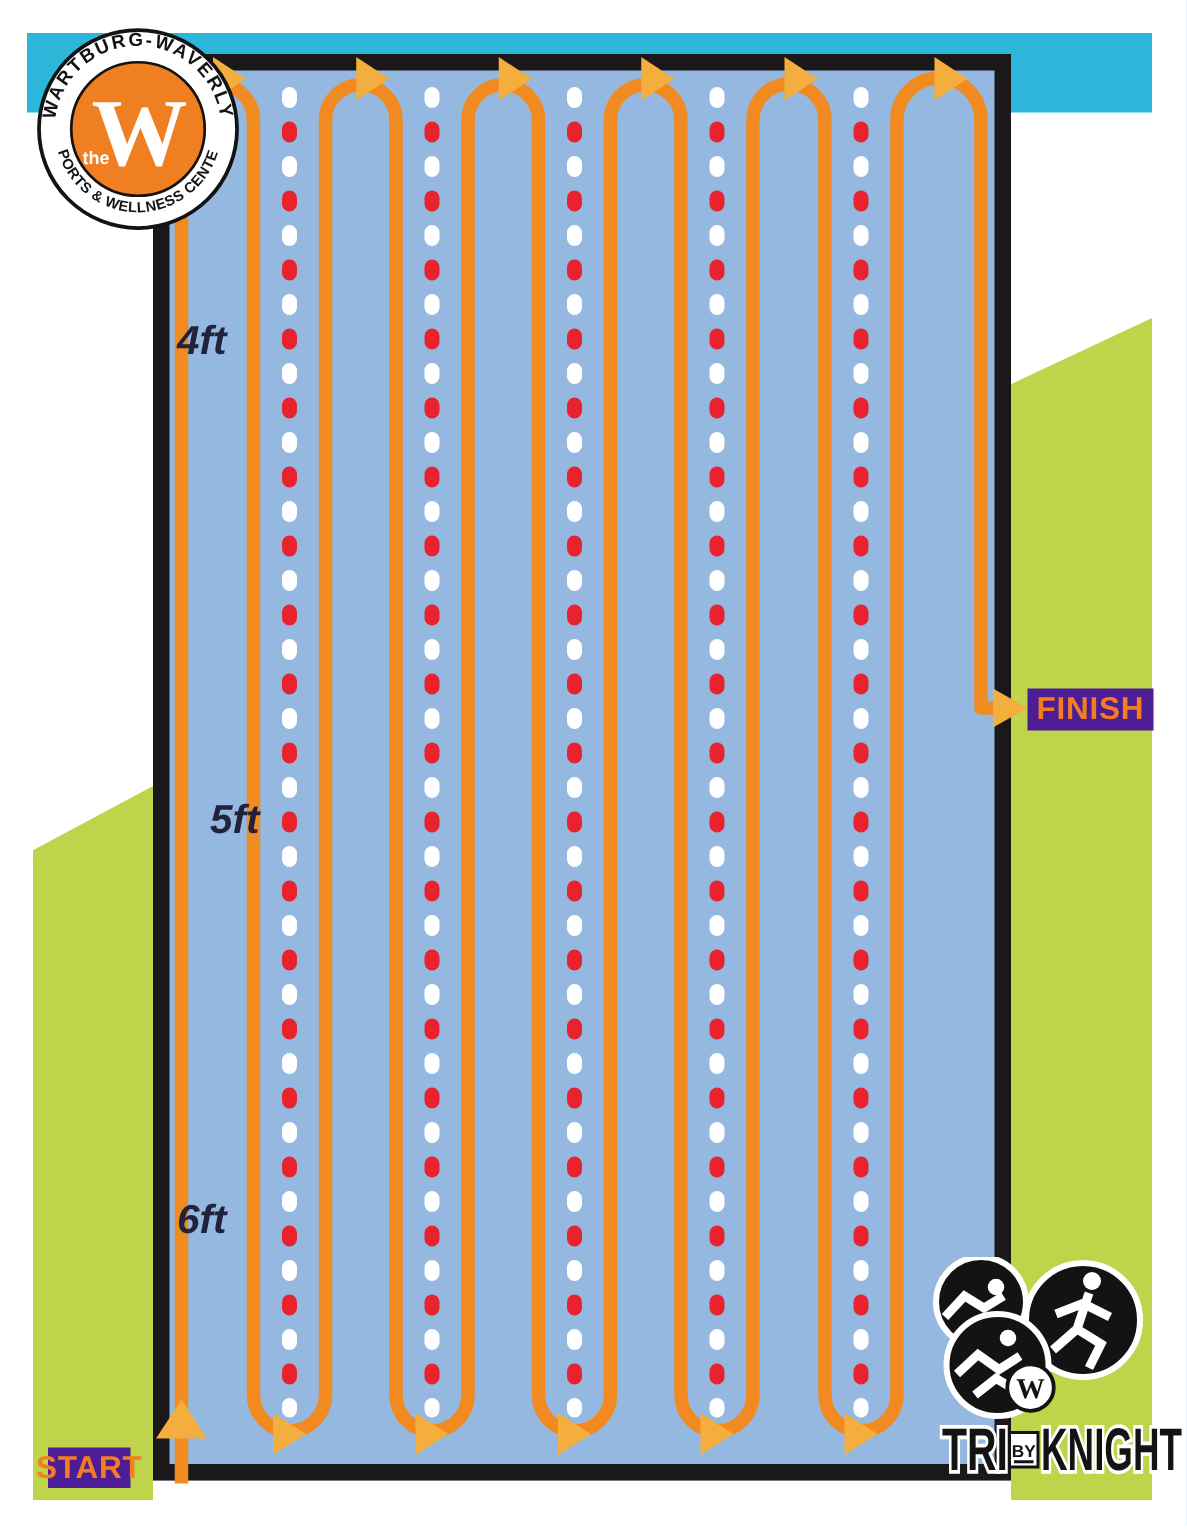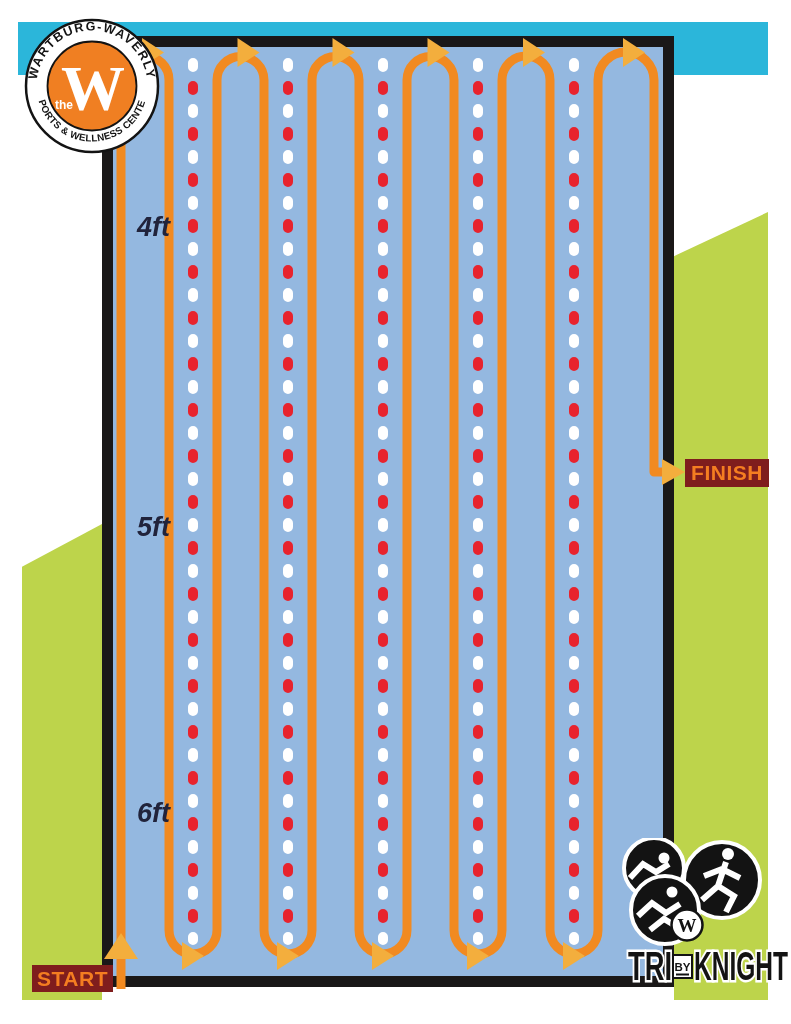--- a/index.html
+++ b/index.html
@@ -20,30 +20,30 @@
   .green-right{
     left:674px;top:212px;width:94px;height:788px;
     clip-path:polygon(0 5.6%,100% 0,100% 100%,0 100%);
   }
   .pool{
     position:absolute;left:102px;top:36px;width:572px;height:951px;
     background:#94b8e0;border:11px solid #1a1818;
   }
   .course{position:absolute;left:0;top:0;width:791px;height:1024px;}
   .depth-label{
-    position:absolute;left:118px;width:52px;text-align:right;
+    position:absolute;left:118px;width:52px;text-align:left;
     font-style:italic;font-weight:bold;font-size:27px;color:#21233b;
     letter-spacing:0px;
   }
   .start-box,.finish-box{
-    position:absolute;background:#7f1d1d;display:flex;align-items:center;
+    position:absolute;background:#4c1d95;display:flex;align-items:center;
     justify-content:center;font-weight:bold;font-size:21px;color:#f47d21;
     letter-spacing:0.5px;
   }
-  .start-box{left:32px;top:965px;width:81px;height:27px;}
+  .start-box{left:32px;top:965px;width:55px;height:27px;}
   .finish-box{left:685px;top:459px;width:84px;height:28px;}
   .badge-tl{position:absolute;left:14px;top:10px;width:156px;height:156px;}
   .badge-br{position:absolute;left:616px;top:838px;width:176px;height:164px;}
   .arc-text{font-family:"Liberation Sans",sans-serif;font-weight:bold;fill:#131313;}
   .big-w{font-family:"Liberation Serif",serif;font-weight:bold;fill:#ffffff;}
   .the-text{font-family:"Liberation Sans",sans-serif;font-weight:bold;fill:#ffffff;}
   .tri-text{
     font-family:"Liberation Sans",sans-serif;font-weight:bold;fill:#131313;
     stroke:#ffffff;stroke-width:5px;paint-order:stroke;
   }
@@ -82,21 +82,21 @@
       <polygon points="277,942 277,970 299,956" fill="#f3ae3d"></polygon>
       <polygon points="372,942 372,970 394,956" fill="#f3ae3d"></polygon>
       <polygon points="467,942 467,970 489,956" fill="#f3ae3d"></polygon>
       <polygon points="563,942 563,970 585,956" fill="#f3ae3d"></polygon>
       <polygon points="104,959 138,959 121,933" fill="#f3ae3d"></polygon>
       <polygon points="662,459 662,485 685,472" fill="#f3ae3d"></polygon>
     </svg>
 
   <div id="depth-labels">
       <div class="depth-label" style="top: 212px;">4ft</div>
-      <div class="depth-label" style="top: 512px;">5ft</div>
+      <div class="depth-label" style="top: 531px; padding-left: 22px;">5ft</div>
       <div class="depth-label" style="top: 798px;">6ft</div>
     </div>
 
   <div class="start-box">
     <span>START</span>
   </div>
   <div class="finish-box">
     <span>FINISH</span>
   </div>
 

